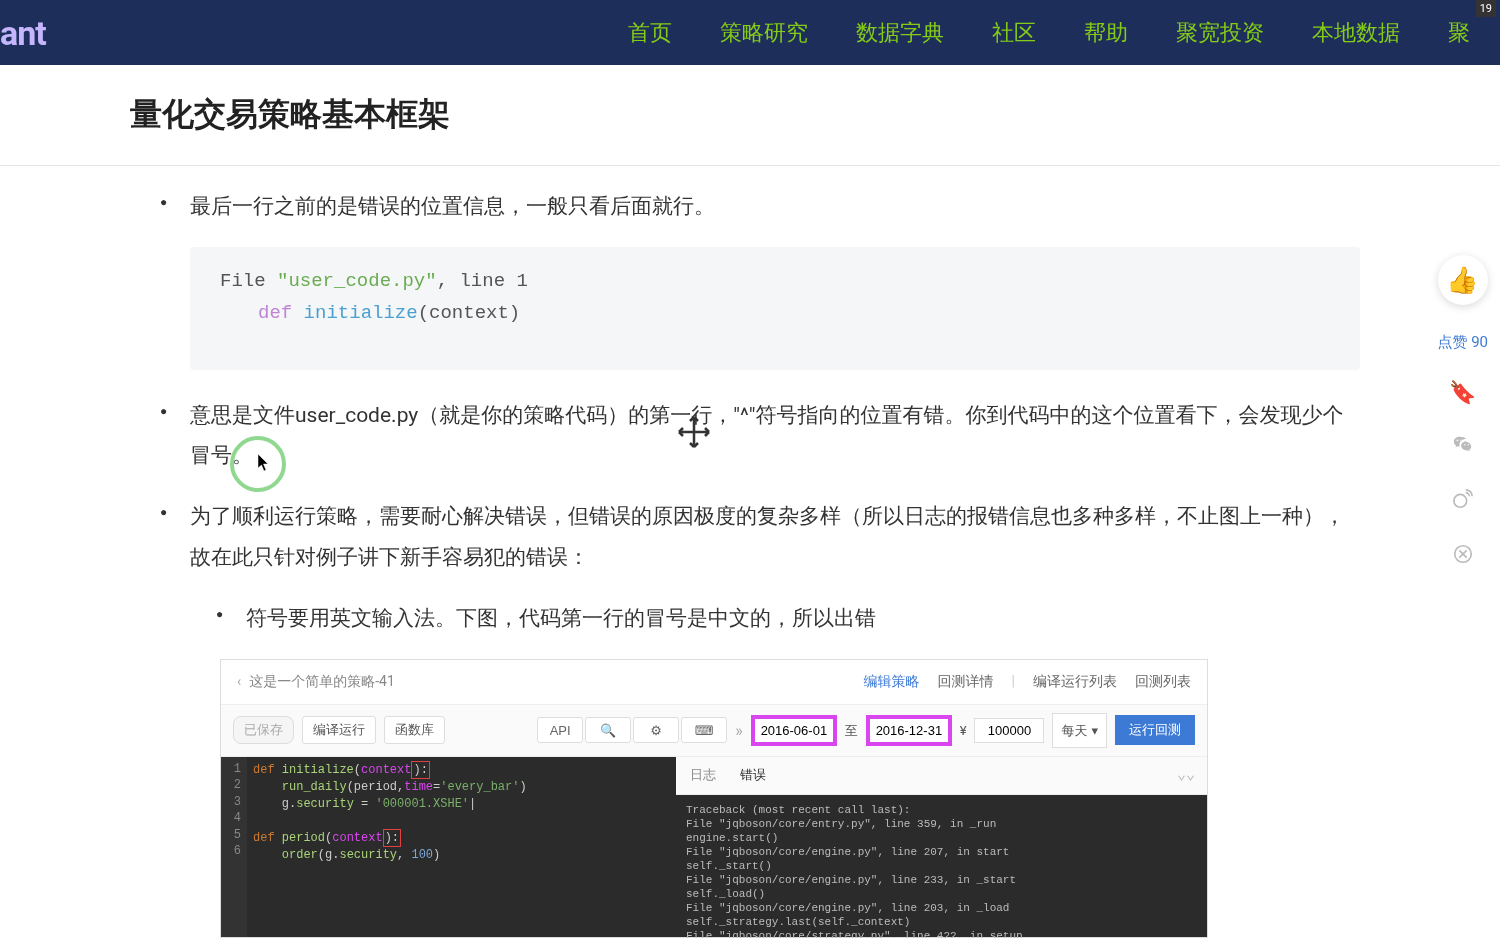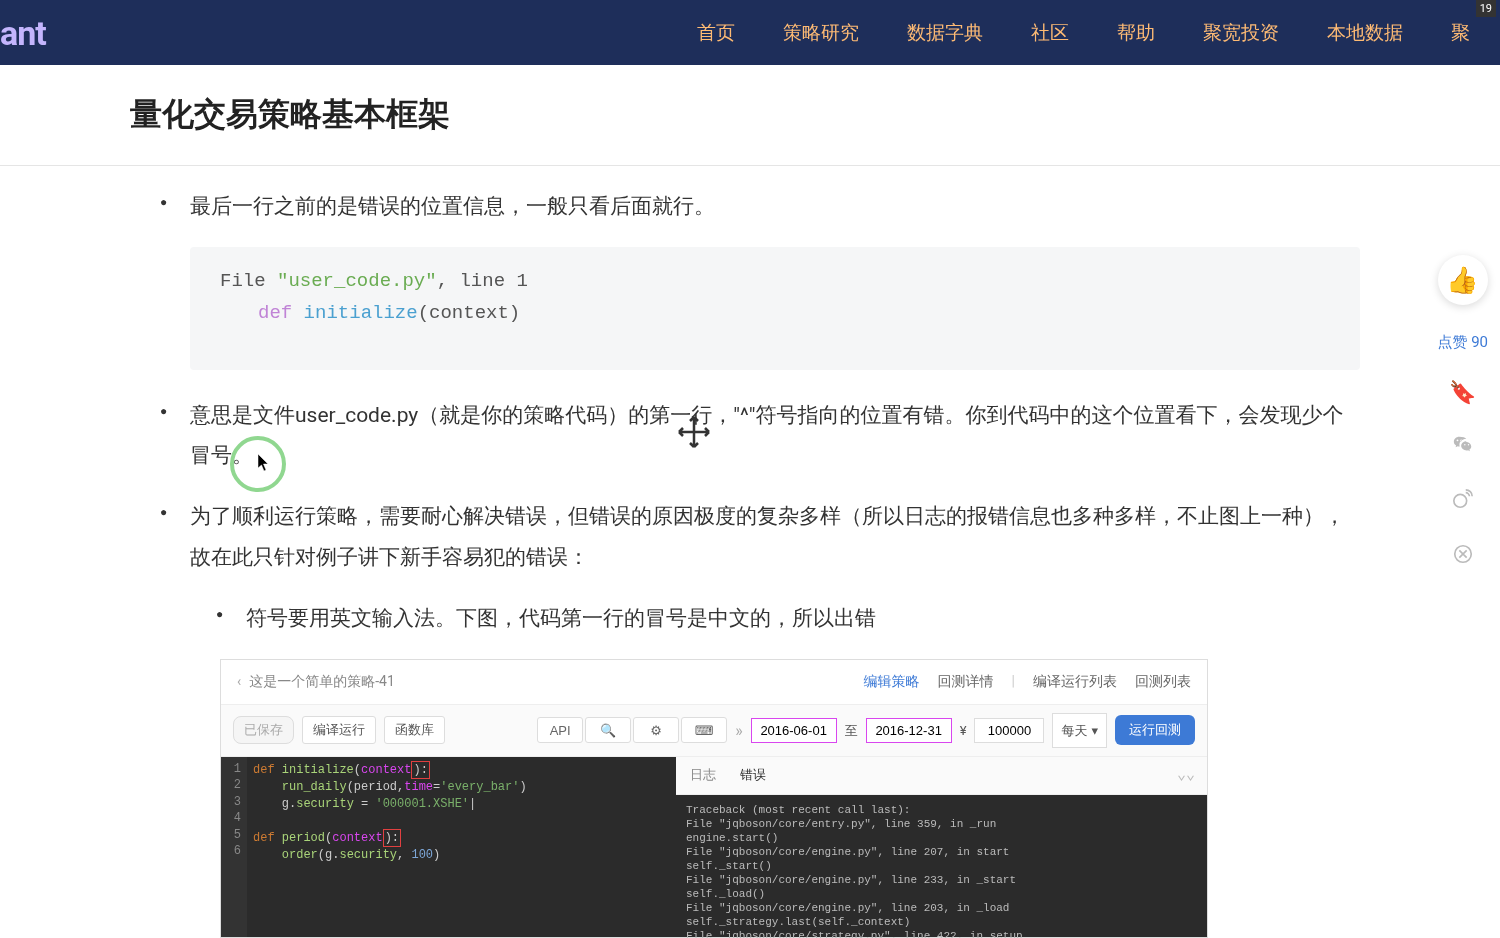--- a/index.html
+++ b/index.html
@@ -1,21 +1,21 @@
 <!DOCTYPE html>
 <html><head>
   <meta charset="utf-8">
   <style>
     * { margin: 0; padding: 0; box-sizing: border-box; }
     body { font-family: -apple-system, BlinkMacSystemFont, "Segoe UI", Roboto, "Helvetica Neue", Arial, "PingFang SC", "Microsoft YaHei", sans-serif; background: #fff; overflow-x: hidden; }
     
     .header { background: #1e2e5a; height: 65px; display: flex; align-items: center; justify-content: space-between; padding: 0 30px 0 0; position: relative; }
     .logo { color: #c4b5fd; font-size: 34px; font-weight: bold; margin-left: 0; letter-spacing: -1px; }
     .nav { display: flex; gap: 48px; }
-    .nav-item { color: #fdba74; font-size: 19px; text-decoration: none; cursor: pointer; }
+    .nav-item { color: #84cc16; font-size: 22px; text-decoration: none; cursor: pointer; }
     .badge { position: absolute; top: 0; right: 4px; background: #333; color: #fff; font-size: 11px; padding: 2px 4px; }
     
     .page-title-section { border-bottom: 1px solid #e5e5e5; padding: 28px 0 28px 130px; }
     .page-title { font-size: 32px; font-weight: bold; color: #222; }
     
     .content { padding: 20px 140px 0 160px; font-size: 21px; line-height: 1.95; color: #333; }
     .bullet-list { list-style: none; }
     .bullet-item { position: relative; padding-left: 30px; margin-bottom: 20px; }
     .bullet-item::before { content: "●"; position: absolute; left: 0; top: 0; font-size: 12px; color: #333; line-height: 2.8; }
     .nested-list { padding-left: 56px; }
@@ -37,24 +37,24 @@
     
     .editor-toolbar { display: flex; align-items: center; justify-content: space-between; padding: 8px 12px; border-bottom: 1px solid #eee; background: #fafafa; }
     .toolbar-left { display: flex; gap: 8px; }
     .toolbar-btn { border: 1px solid #ddd; background: #fff; padding: 4px 10px; font-size: 13px; color: #555; border-radius: 3px; }
     .toolbar-btn.saved { color: #aaa; background: #f5f5f5; border-radius: 8px; }
     .toolbar-mid-icons { display: flex; gap: 2px; align-items: center; margin-left: auto; margin-right: 8px; }
     .icon-btn { width: 46px; height: 26px; border: 1px solid #ddd; background: #fff; display: flex; align-items: center; justify-content: center; font-size: 13px; color: #666; border-radius: 3px; }
     .collapse-icon { color: #aaa; font-size: 16px; margin-left: 6px; }
     
     .toolbar-right { display: flex; align-items: center; gap: 8px; font-size: 13px; color: #555; }
-    .date-input { border: 1px solid #d946ef; padding: 4px 6px; width: 86px; font-size: 13px; background: #fff; text-align: center; }
+    .date-input { border: 4px solid #d946ef; padding: 4px 6px; width: 86px; font-size: 13px; background: #fff; text-align: center; }
     .capital-input { border: 1px solid #ddd; padding: 4px 6px; width: 70px; font-size: 13px; background: #fff; text-align: center; }
     .freq-select { border: 1px solid #ddd; padding: 4px 8px; font-size: 13px; background: #fff; display: flex; align-items: center; gap: 4px; }
-    .run-backtest-btn { background: #3d7ad6; color: #fff; padding: 6px 14px; border: none; border-radius: 6px; font-size: 13px; }
+    .run-backtest-btn { background: #3d7ad6; color: #fff; padding: 6px 14px; border: none; border-radius: 0; font-size: 13px; }
     
     .editor-body { display: flex; height: 180px; }
     .code-pane { width: 455px; background: #2b2b2b; color: #ccc; font-family: "Courier New", monospace; font-size: 12px; position: relative; }
     .code-gutter { position: absolute; left: 0; top: 0; width: 26px; background: #333; height: 100%; color: #888; text-align: right; padding: 4px 6px 0 0; font-size: 12px; line-height: 16.5px; }
     .code-content { padding: 4px 0 0 32px; line-height: 16.5px; }
     .code-content .kw { color: #cc7a32; }
     .code-content .fn { color: #a9d479; }
     .code-content .param { color: #d946ef; }
     .code-content .str { color: #7ab06a; }
     .code-content .num { color: #7da7d8; }

